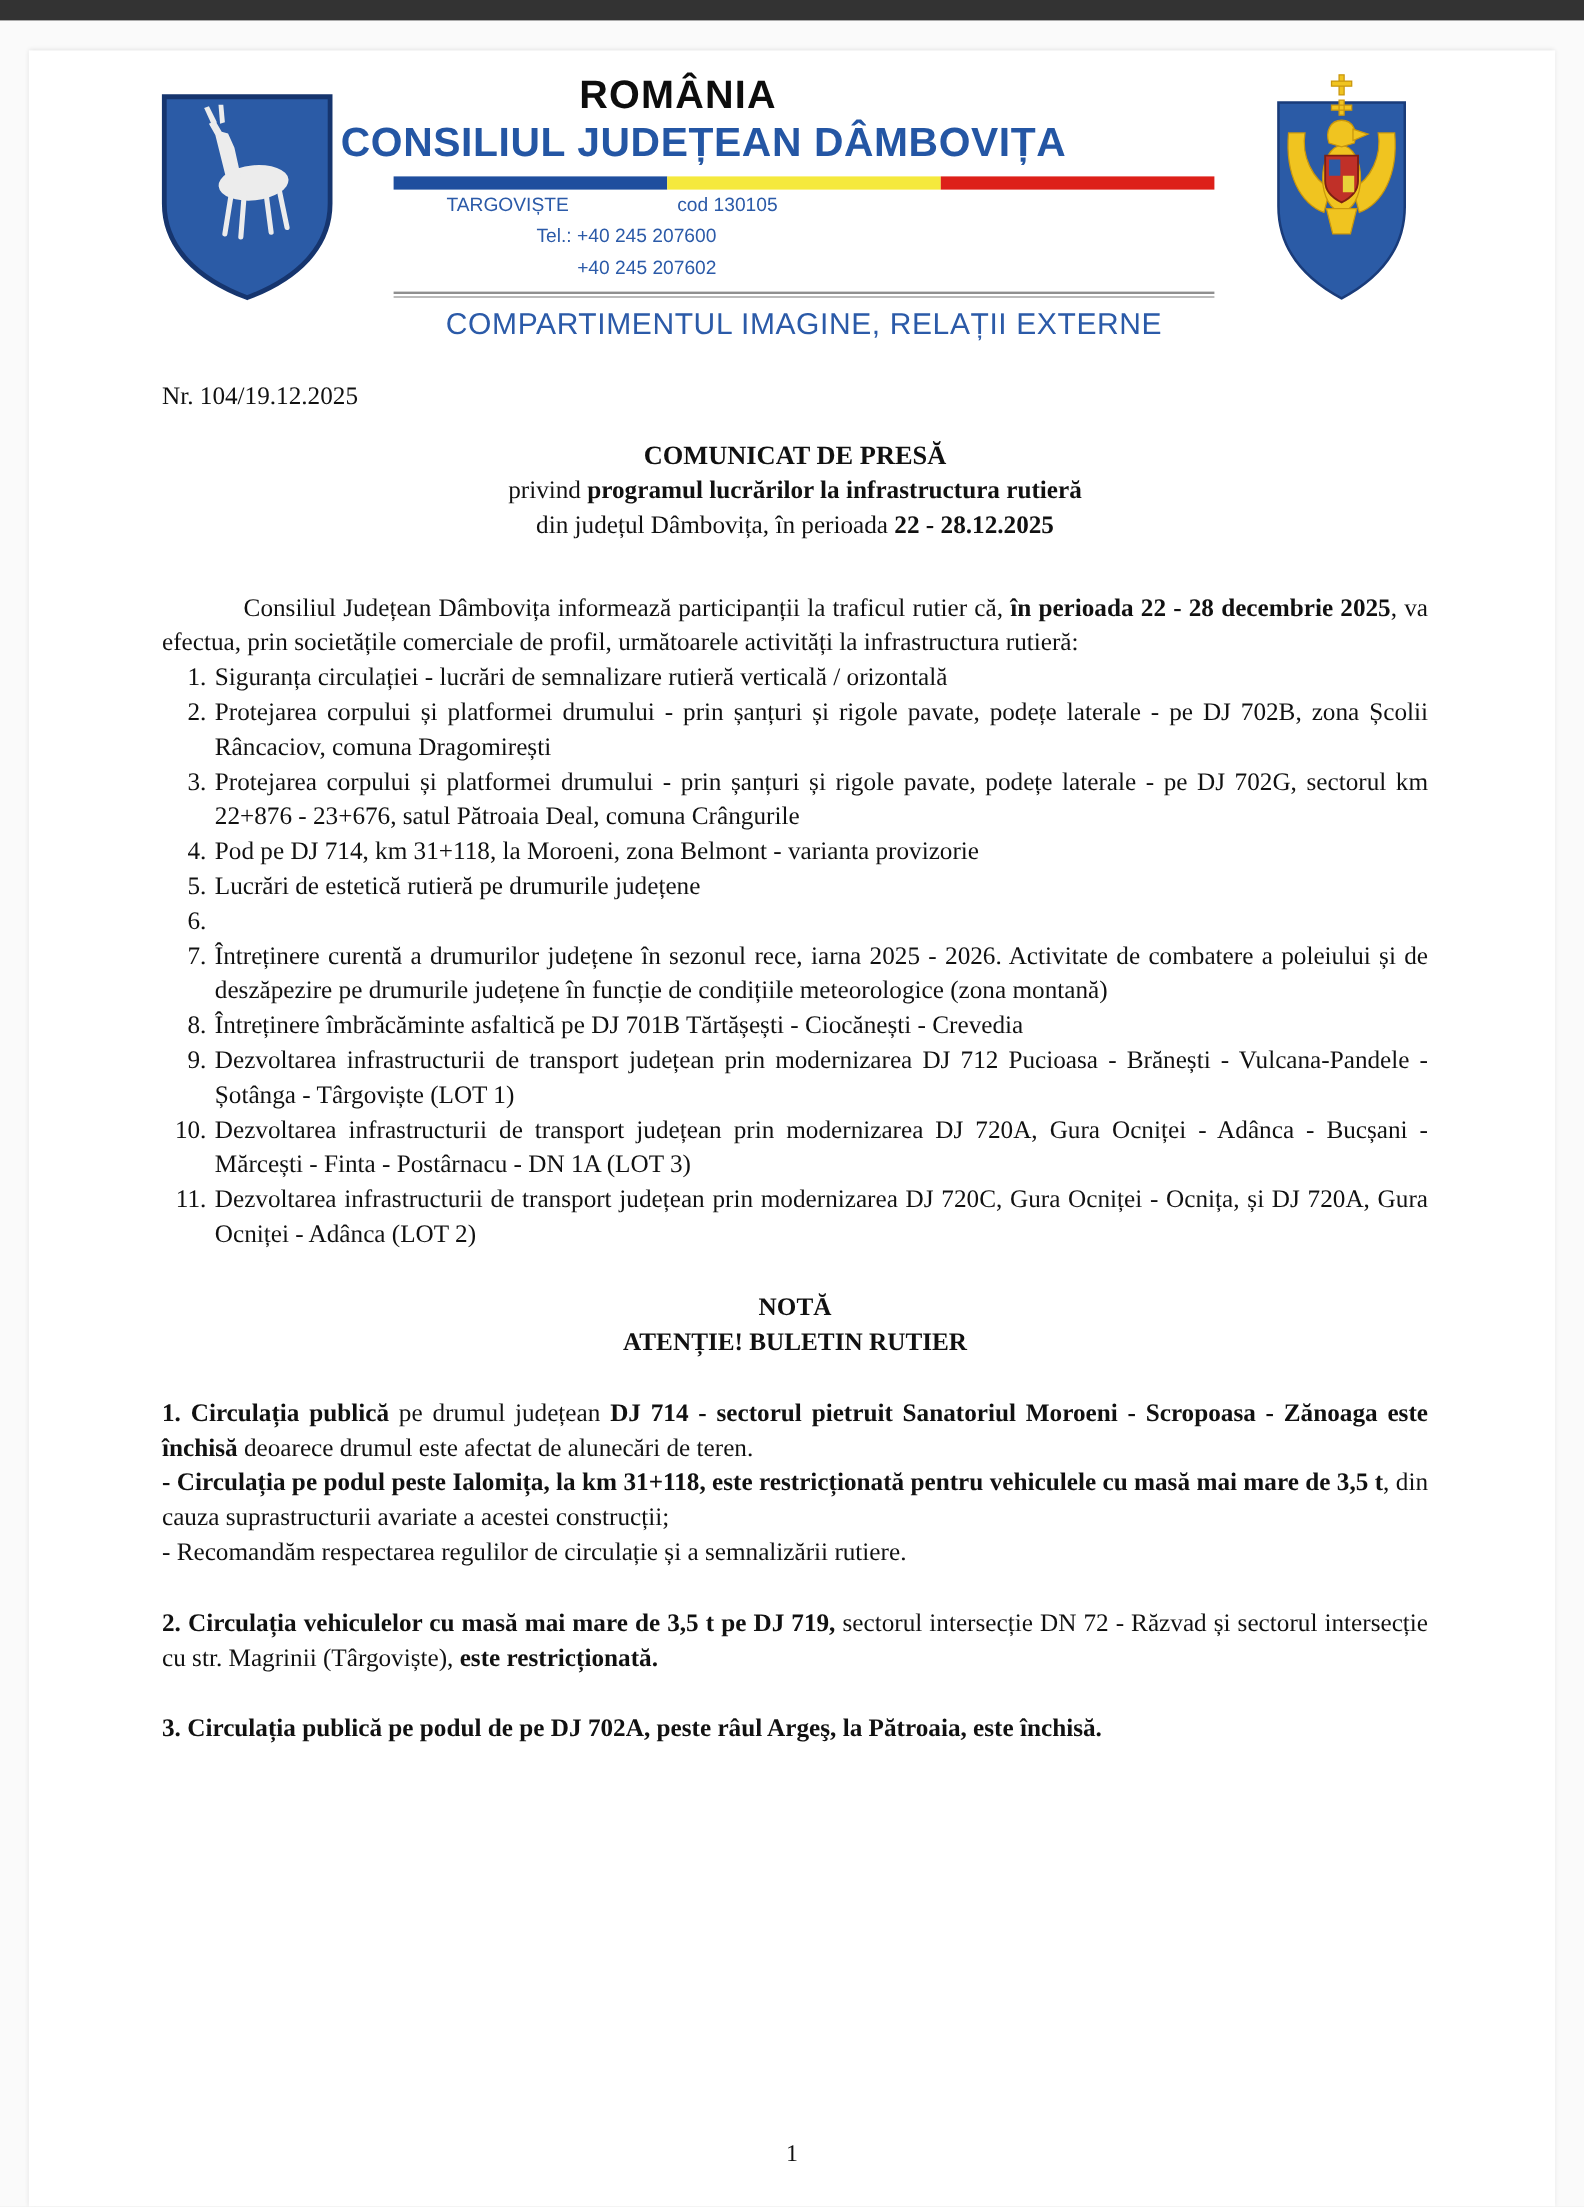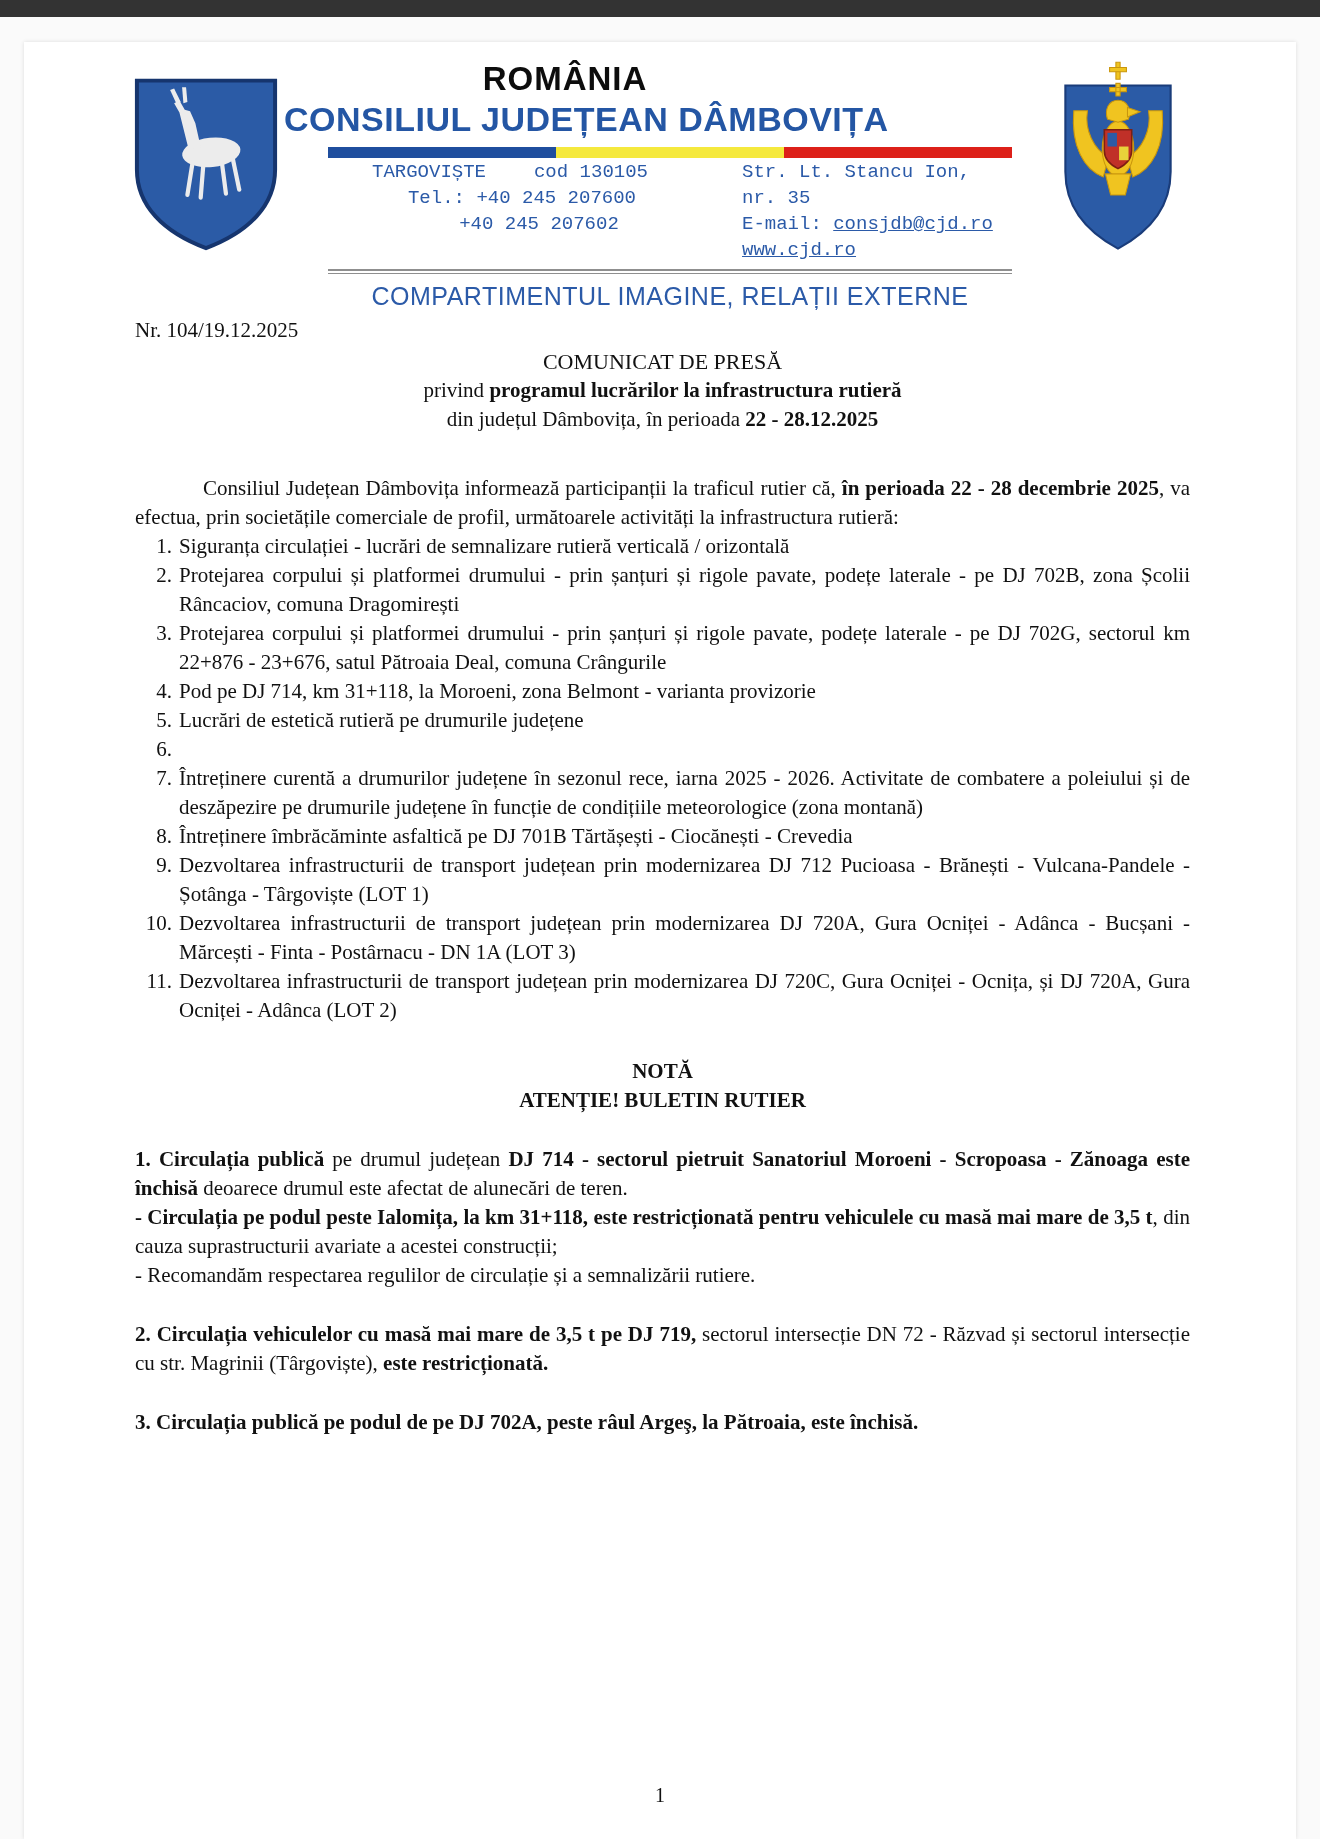--- a/index.html
+++ b/index.html
@@ -30,41 +30,41 @@
     font-family:"Liberation Sans","DejaVu Sans",sans-serif;
     font-weight:bold; font-size:34px; letter-spacing:.5px;
     color:#2456a4; text-align:center; width:562px; margin-top:2px; white-space:nowrap;
   }
   .tricolor{ display:flex; height:11px; width:684px; margin-left:44px; margin-top:8px; }
   .tricolor .b{ flex:1; background:#1f4e9e; }
   .tricolor .y{ flex:1; background:#f5e93d; }
   .tricolor .r{ flex:1; background:#dd2019; }
   .contacts{
     display:grid; grid-template-columns:320px 1fr; width:684px; margin-left:44px; margin-top:1px;
-    font-family:Liberation Mono, monospace;
-    font-size:19px; color:#2b5aa8; line-height:26px;
+    font-family:Liberation Sans, sans-serif;
+    font-size:16px; color:#2b5aa8; line-height:26px;
   }
   .c-left{ padding-left:44px; }
   .c-left .row1{ display:flex; justify-content:space-between; }
   .c-left .row2{ text-align:center; padding-left:24px; }
   .c-left .row3{ text-align:center; padding-left:58px; }
   .c-right{ padding-left:94px; }
   .link{ color:#2b5aa8; text-decoration:underline; cursor:pointer; }
   .dline{ width:684px; margin-left:44px; margin-top:6px; height:5px;
           border-top:2px solid #8f8f8f; border-bottom:1px solid #8f8f8f; }
   .department{
     font-family:"Liberation Sans","DejaVu Sans",sans-serif;
     font-size:25px; color:#2b5aa8; text-align:center; width:684px; margin-left:44px; margin-top:8px;
     letter-spacing:.5px;
   }
   
   .doc{ padding:0 106px 0 111px; font-size:21px; line-height:29px; }
   .doc .b, .doc b{ font-weight:bold; }
   .doc-number{ margin-top:36px; }
-  .doc-title{ text-align:center; font-weight:normal; font-size:22px; margin-top:2px; }
+  .doc-title{ text-align:center; font-weight:bold; font-size:22px; margin-top:20px; }
   .doc-subtitle{ text-align:center; }
   .intro{ margin-top:40px; text-align:justify; text-indent:68px; }
   .activities{ margin-top:0; }
   .activity{ display:flex; }
   .activity .num{ width:44px; min-width:44px; text-align:right; padding-right:7px; }
   .activity .txt{ text-align:justify; }
   .nota-head{ text-align:center; font-weight:bold; margin-top:32px; }
   .nota-para{ margin-top:30px; }
   .nota-block{ text-align:justify; }
   .page-num{ position:absolute; bottom:32px; left:0; width:100%; text-align:center; font-size:20px; }
@@ -123,27 +123,20 @@
         </div>
         <div class="contacts">
           <div class="c-left">
             <div class="row1">
               <span>TARGOVIȘTE</span>
               <span>cod 130105</span>
             </div>
             <div class="row2">Tel.: +40 245 207600</div>
             <div class="row3">+40 245 207602</div>
           </div>
-          <div class="c-right">
-            <div>Str. Lt. Stancu Ion, nr. 35</div>
-            <div>
-              <span>E-mail: </span><span class="link">consjdb@cjd.ro</span>
-            </div>
-            <div><span class="link">www.cjd.ro</span></div>
-          </div>
         </div>
         <div class="dline"></div>
         <div class="department">COMPARTIMENTUL IMAGINE, RELAȚII EXTERNE</div>
       </div>
     </div>
 
     <div class="doc">
       <div class="doc-number">Nr. 104/19.12.2025</div>
       <div class="doc-title">COMUNICAT DE PRESĂ</div>
       <div id="subtitle">

